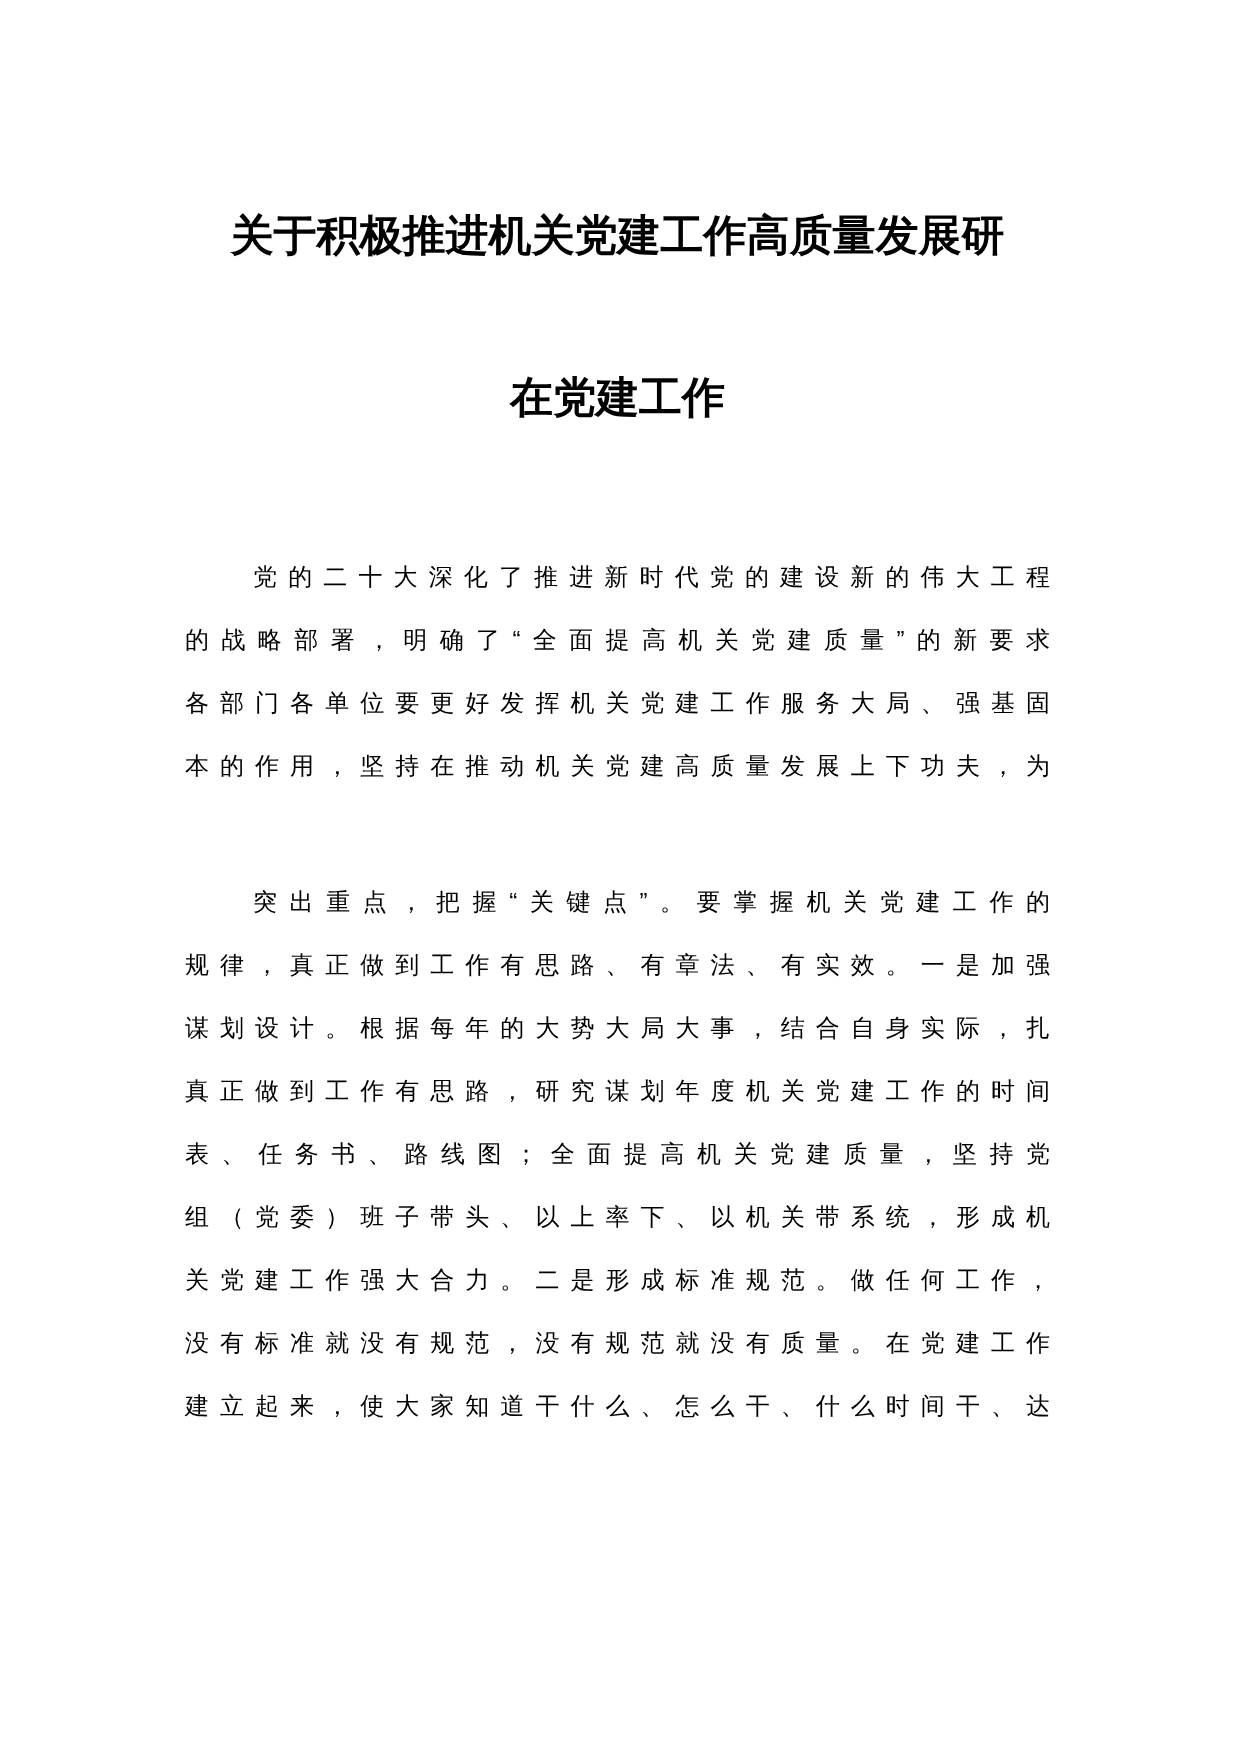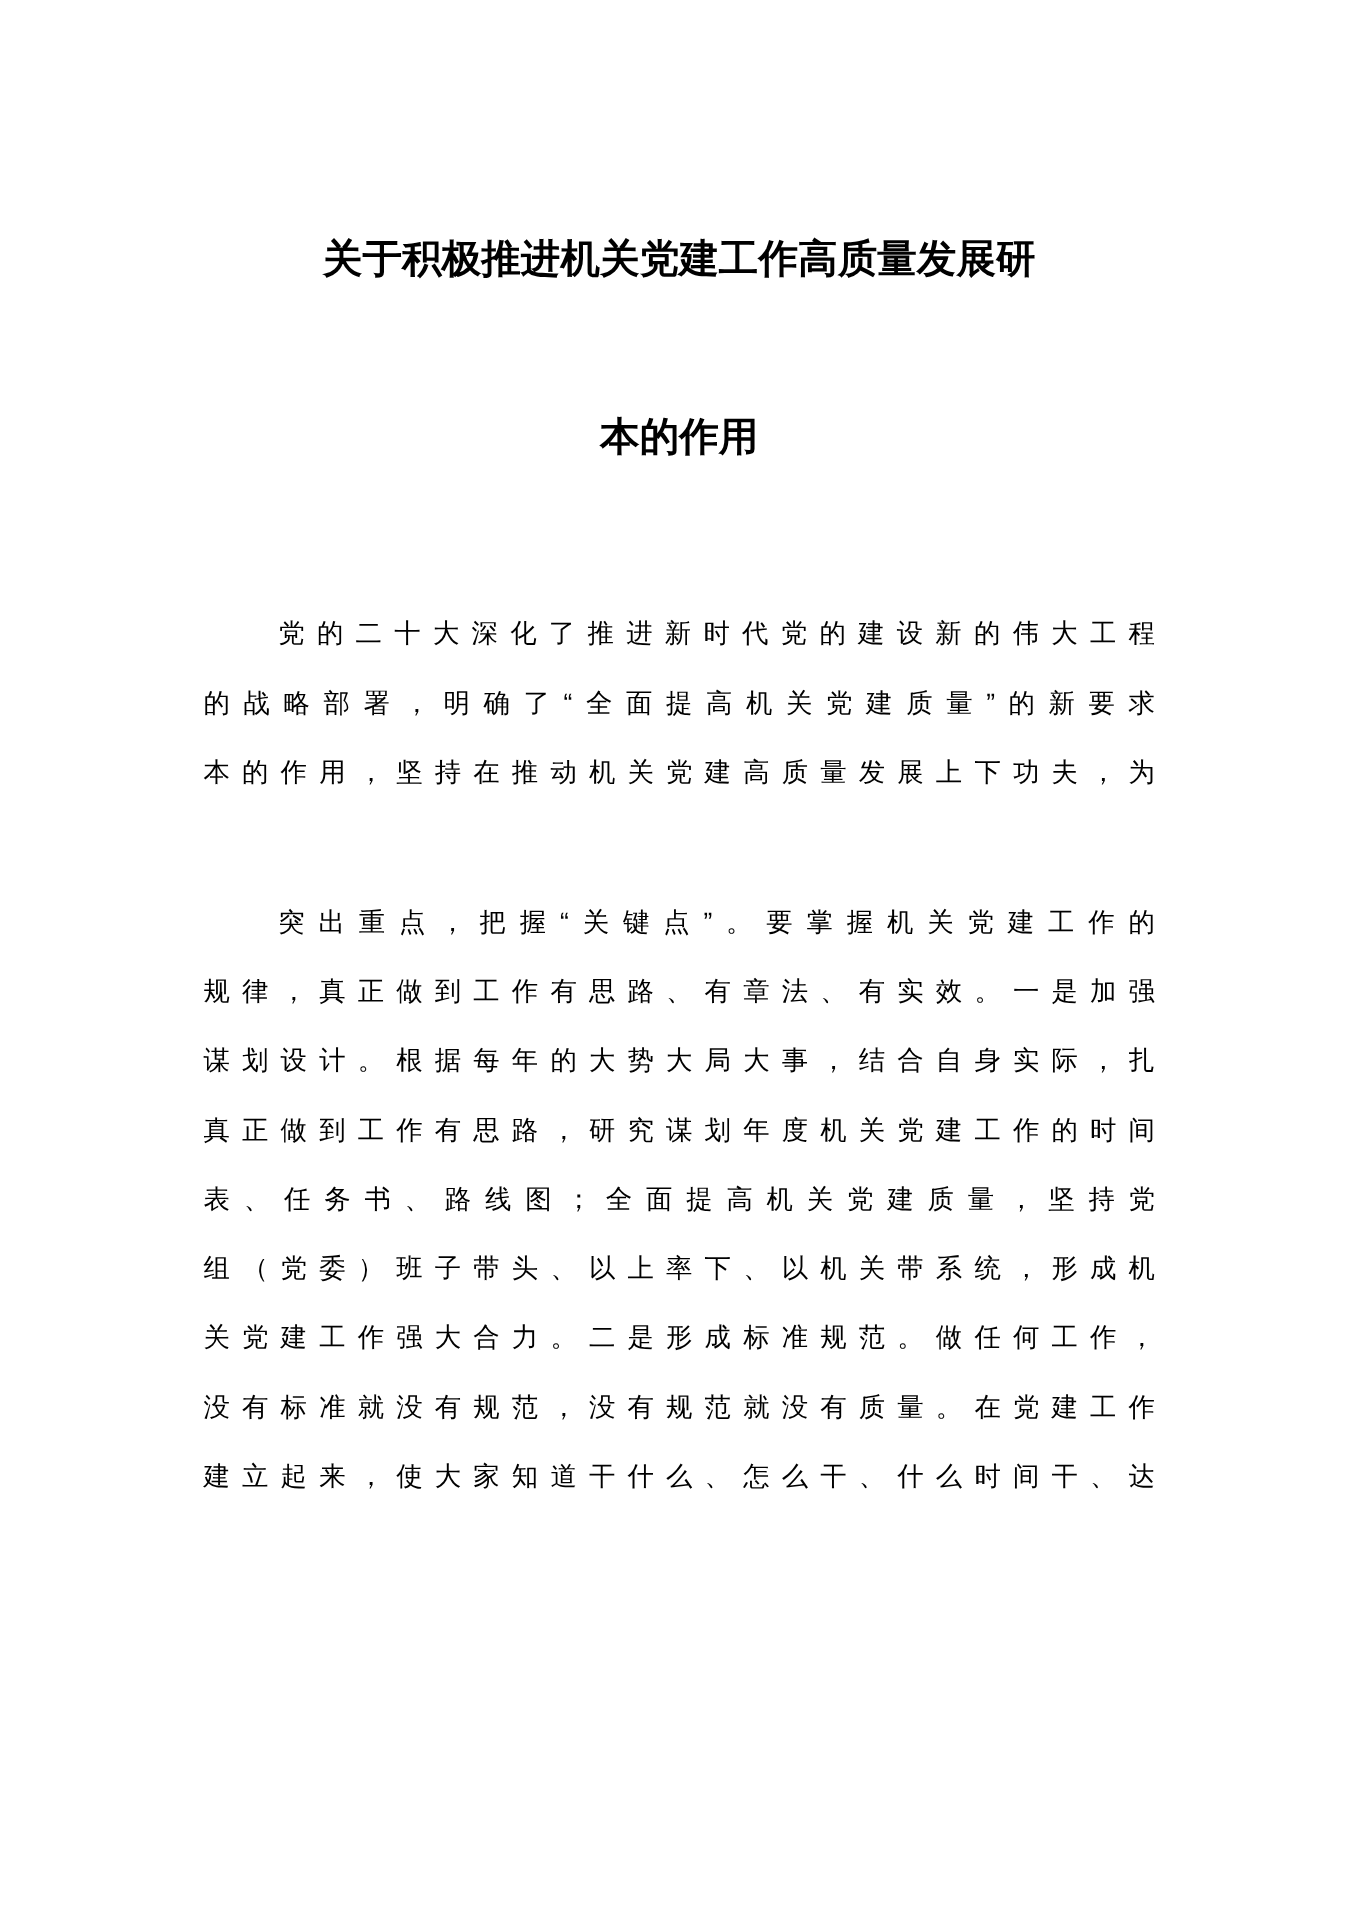--- a/index.html
+++ b/index.html
@@ -18,21 +18,21 @@
     width: 865px;
     margin: 0 190px 0 185px;
   }
   .doc-title {
     margin: 154px 0 0 0;
     padding: 0;
     font-weight: bold;
   }
   .title-line {
     display: block;
-    font-size: 36px;
+    font-size: 43px;
     line-height: 162px;
     text-align: center;
     white-space: nowrap;
   }
   .para {
     margin: 0;
     padding: 0;
   }
   .para.p1 { margin-top: 67px; }
   .para.p2 { margin-top: 73px; }
@@ -50,26 +50,27 @@
     text-align-last: left;
   }
 </style>
 </head>
 <body>
 
 <main class="page">
 
   <h1 class="doc-title">
     <span class="title-line">关于积极推进机关党建工作高质量发展研</span>
-    <span class="title-line">本的作用</span>
+    <span class="title-line">在党建工作</span>
   </h1>
 
   <section class="para p1">
     <div class="line indent">党的二十大深化了推进新时代党的建设新的伟大工程</div>
     <div class="line">的战略部署，明确了“全面提高机关党建质量”的新要求</div>
+    <div class="line">各部门各单位要更好发挥机关党建工作服务大局、强基固</div>
     <div class="line">本的作用，坚持在推动机关党建高质量发展上下功夫，为</div>
   </section>
 
   <section class="para p2">
     <div class="line indent">突出重点，把握“关键点”。要掌握机关党建工作的</div>
     <div class="line">规律，真正做到工作有思路、有章法、有实效。一是加强</div>
     <div class="line">谋划设计。根据每年的大势大局大事，结合自身实际，扎</div>
     <div class="line">真正做到工作有思路，研究谋划年度机关党建工作的时间</div>
     <div class="line">表、任务书、路线图；全面提高机关党建质量，坚持党</div>
     <div class="line">组（党委）班子带头、以上率下、以机关带系统，形成机</div>

